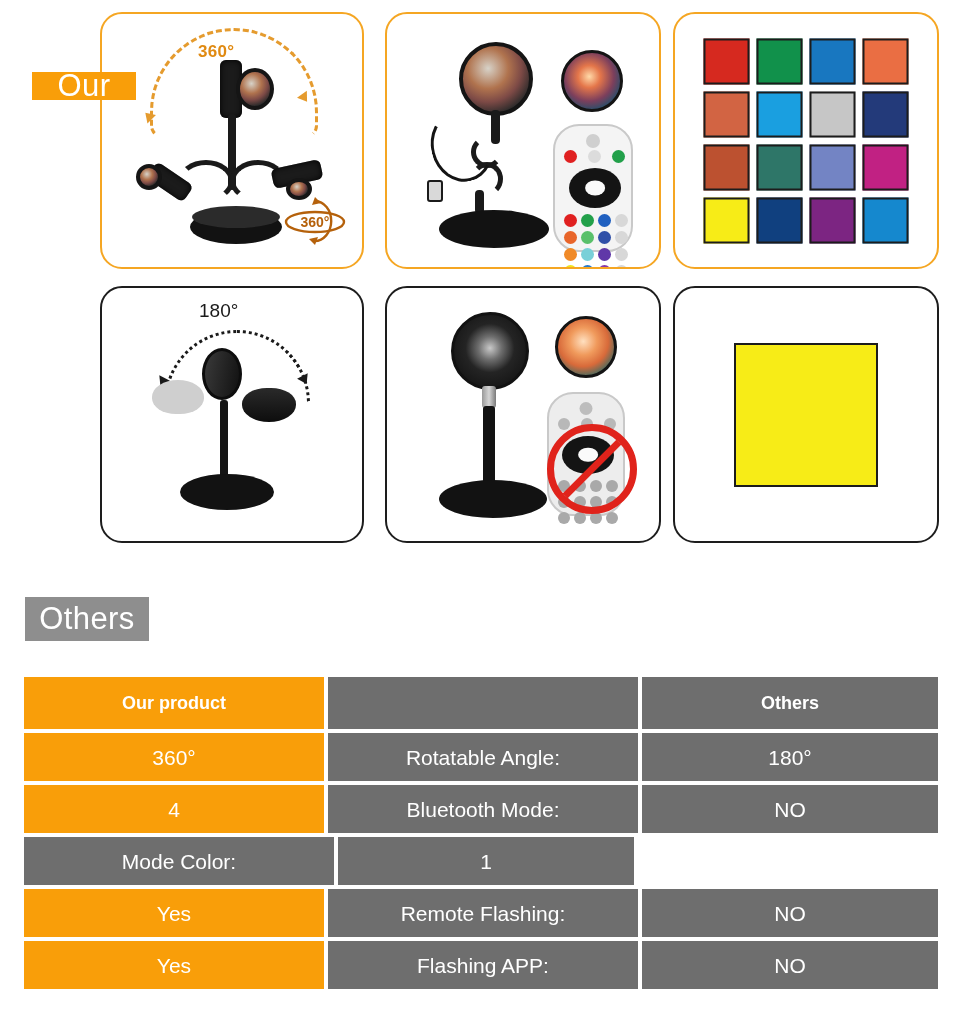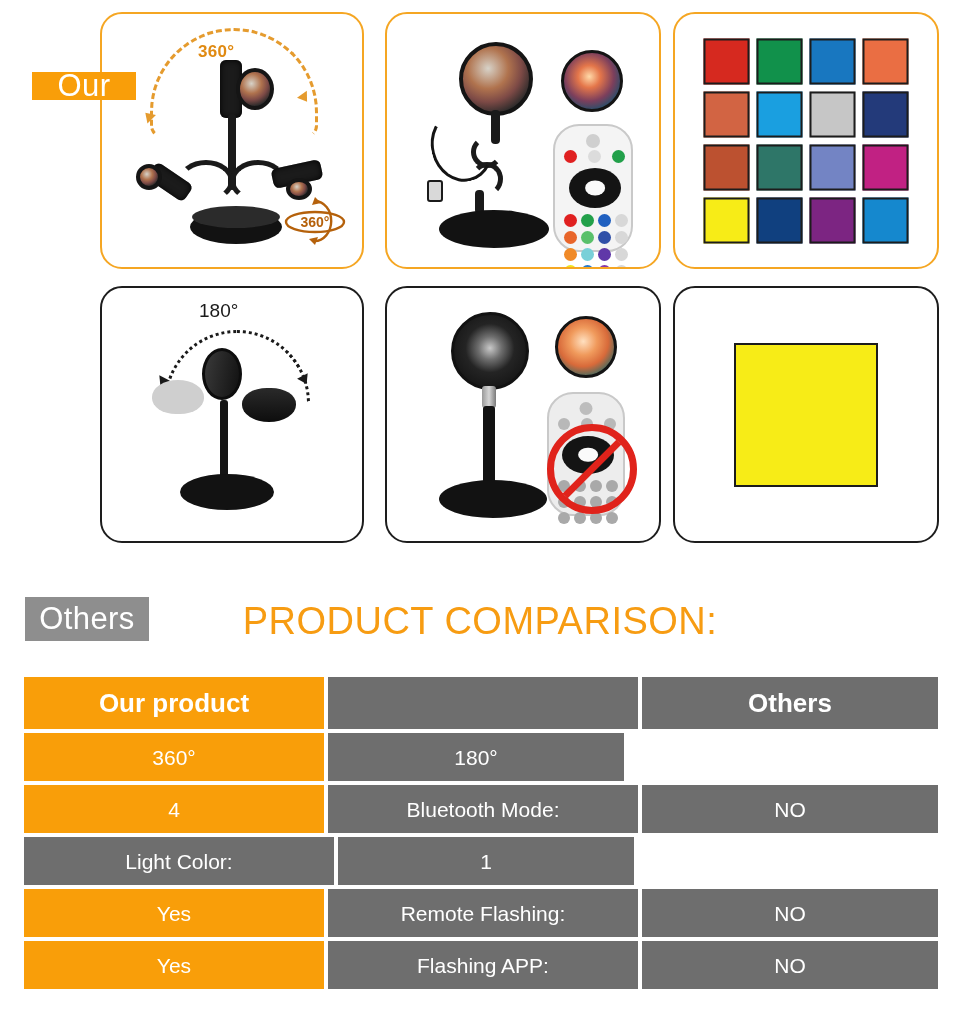--- a/index.html
+++ b/index.html
@@ -177,21 +177,21 @@
   .cell {
     display: flex; align-items: center; justify-content: center;
     color: #ffffff;
     font-size: 21px;
     line-height: 1;
   }
   .cell.ours   { background: #F99E09; width: 300px; }
   .cell.label  { background: #6E6E6E; width: 310px; }
   .cell.theirs { background: #6E6E6E; width: 296px; }
   .cmp-row.head { height: 52px; }
-  .cmp-row.head .cell { font-size: 26px; font-weight: bold; }
+  .cmp-row.head .cell { font-size: 18px; font-weight: bold; }
 </style>
 </head>
 <body>
 
 <div class="page">
 
   <div class="panel-row row-our">
 
     <div class="side-badge badge-our">
       <span>Our</span>
@@ -355,43 +355,43 @@
 
         <div class="no-sign" style="left:160px; top:136px; width:90px; height:90px;"></div>
       </div>
     </div>
 
     <div class="panel theirs p3">
       <span class="single-swatch" style="background:#F7EC17"></span>
     </div>
   </div>
 
-  <div class="cmp-title">PRODUCT COMPARISON:</div>
 
   <div class="cmp-table">
 
     <div class="cmp-row head">
       <div class="cell ours">Our product</div>
       <div class="cell label"></div>
       <div class="cell theirs">Others</div>
     </div>
 
     <div class="cmp-row">
       <div class="cell ours">360°</div>
+      <div class="cell label">Rotatable Angle:</div>
       <div class="cell theirs">180°</div>
     </div>
 
     <div class="cmp-row">
       <div class="cell ours">4</div>
       <div class="cell label">Bluetooth Mode:</div>
       <div class="cell theirs">NO</div>
     </div>
 
     <div class="cmp-row">
-      <div class="cell label">Light Color:</div>
+      <div class="cell label">Mode Color:</div>
       <div class="cell theirs">1</div>
     </div>
 
     <div class="cmp-row">
       <div class="cell ours">Yes</div>
       <div class="cell label">Remote Flashing:</div>
       <div class="cell theirs">NO</div>
     </div>
 
     <div class="cmp-row">

